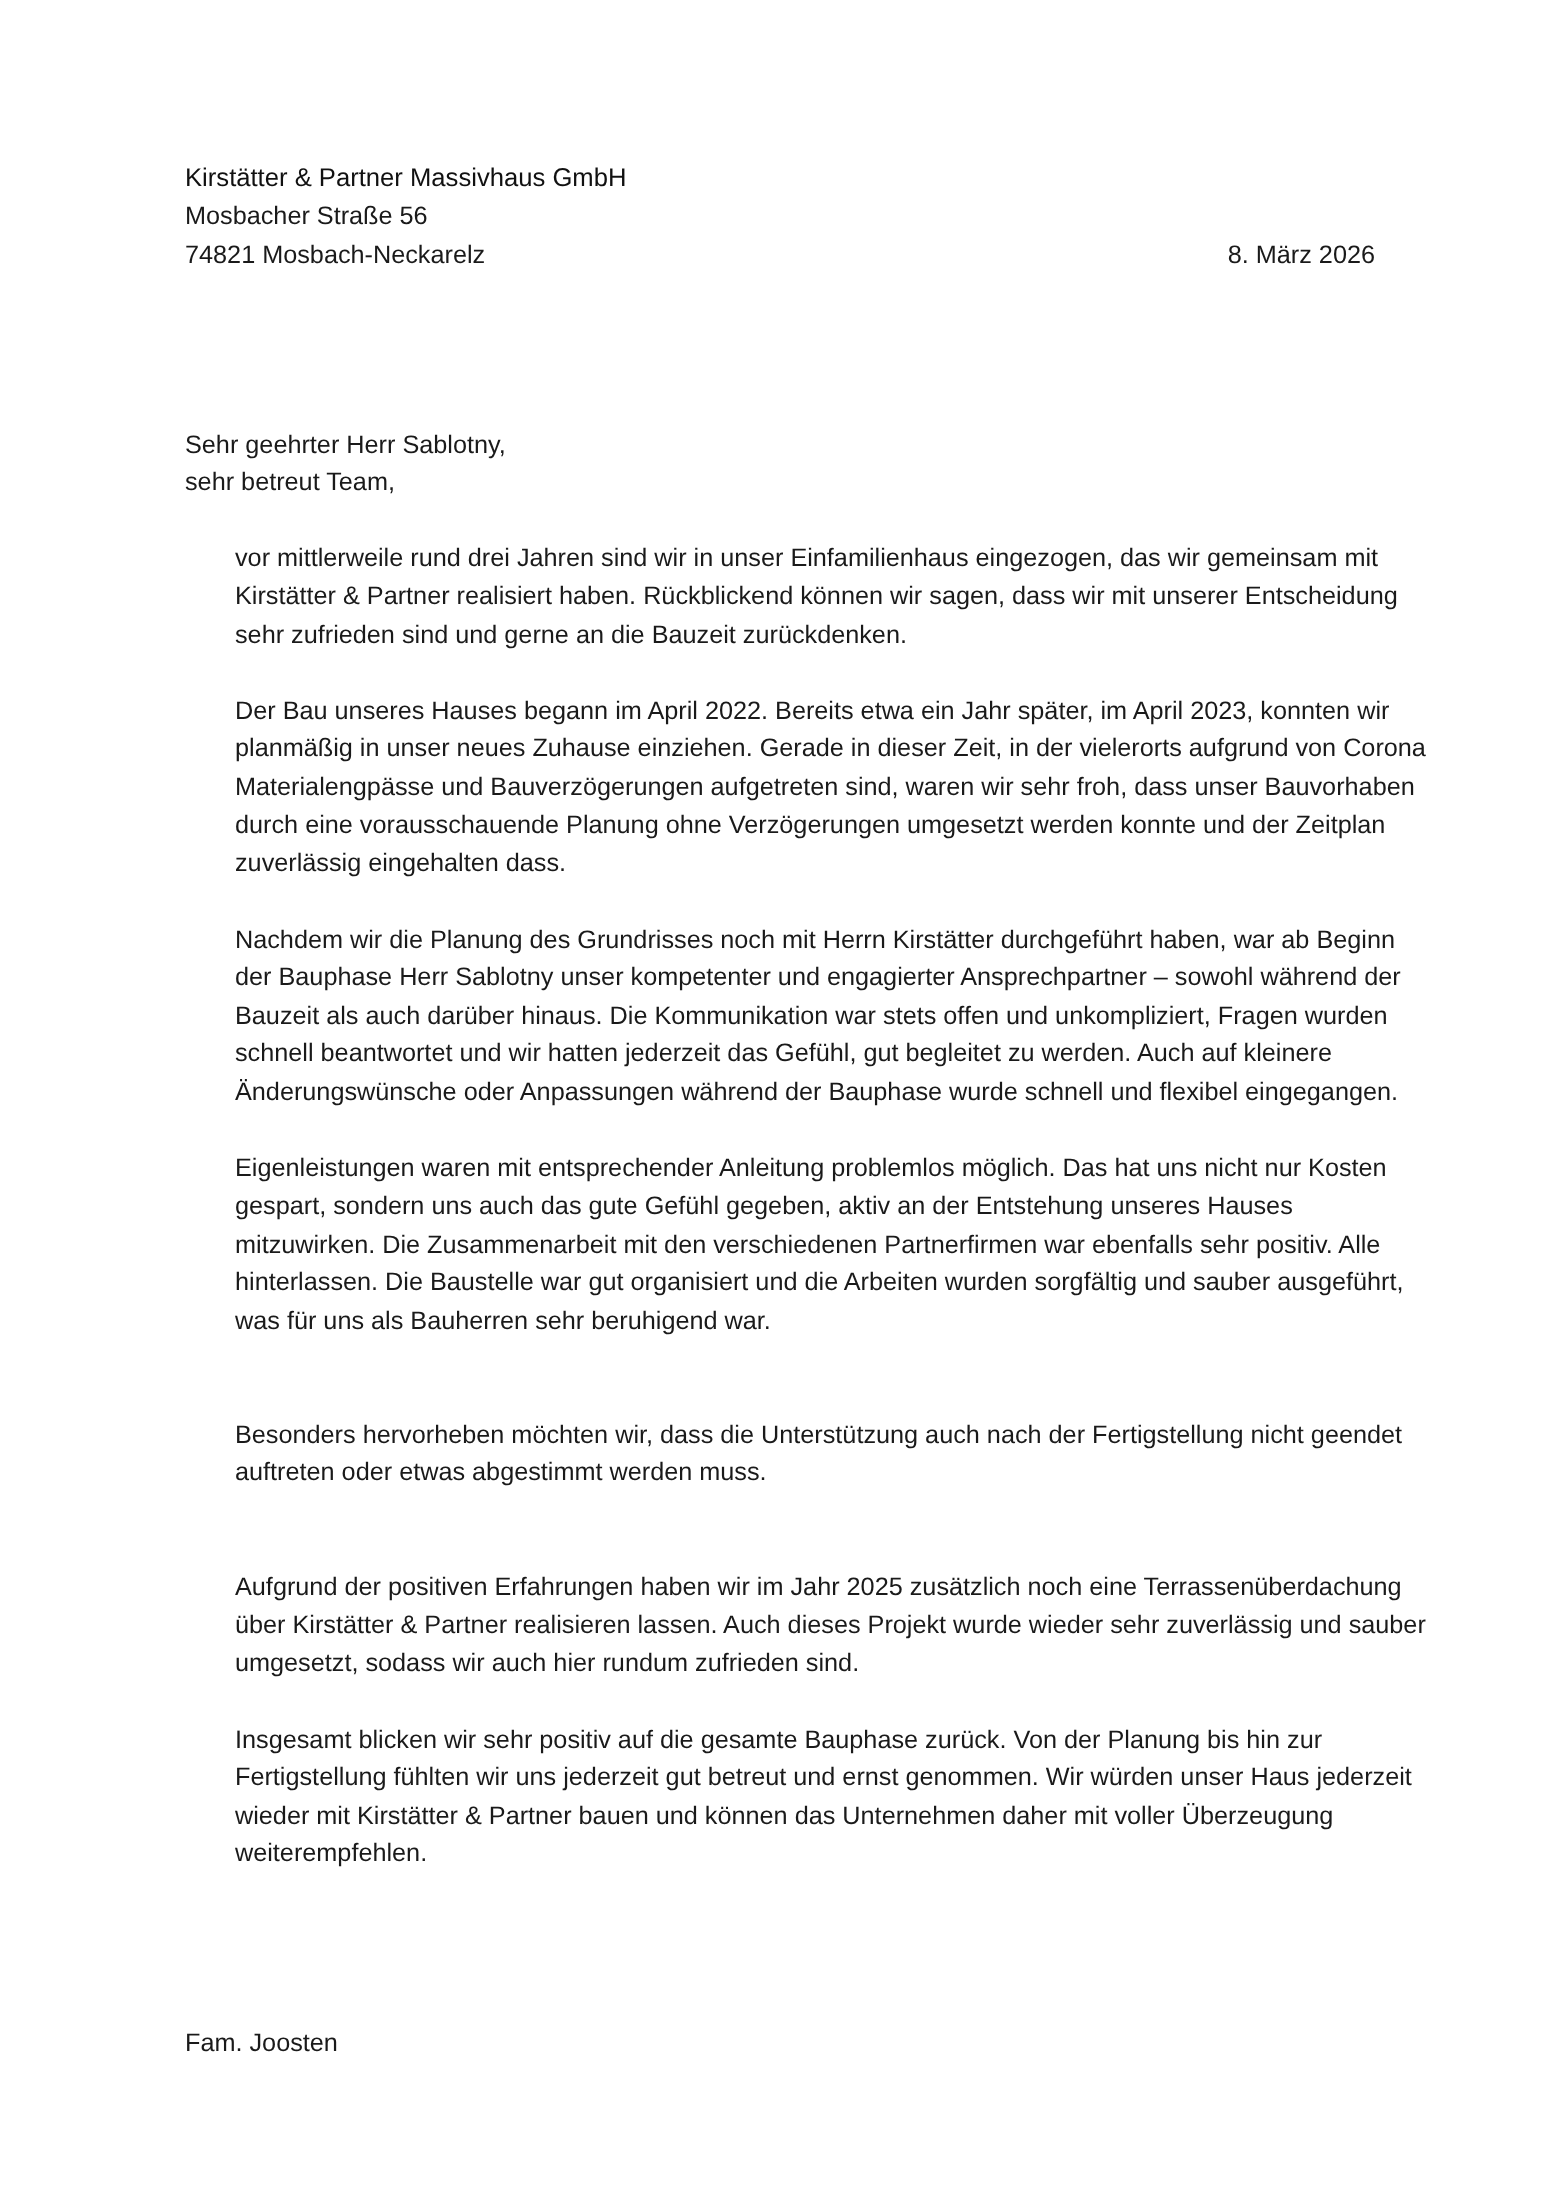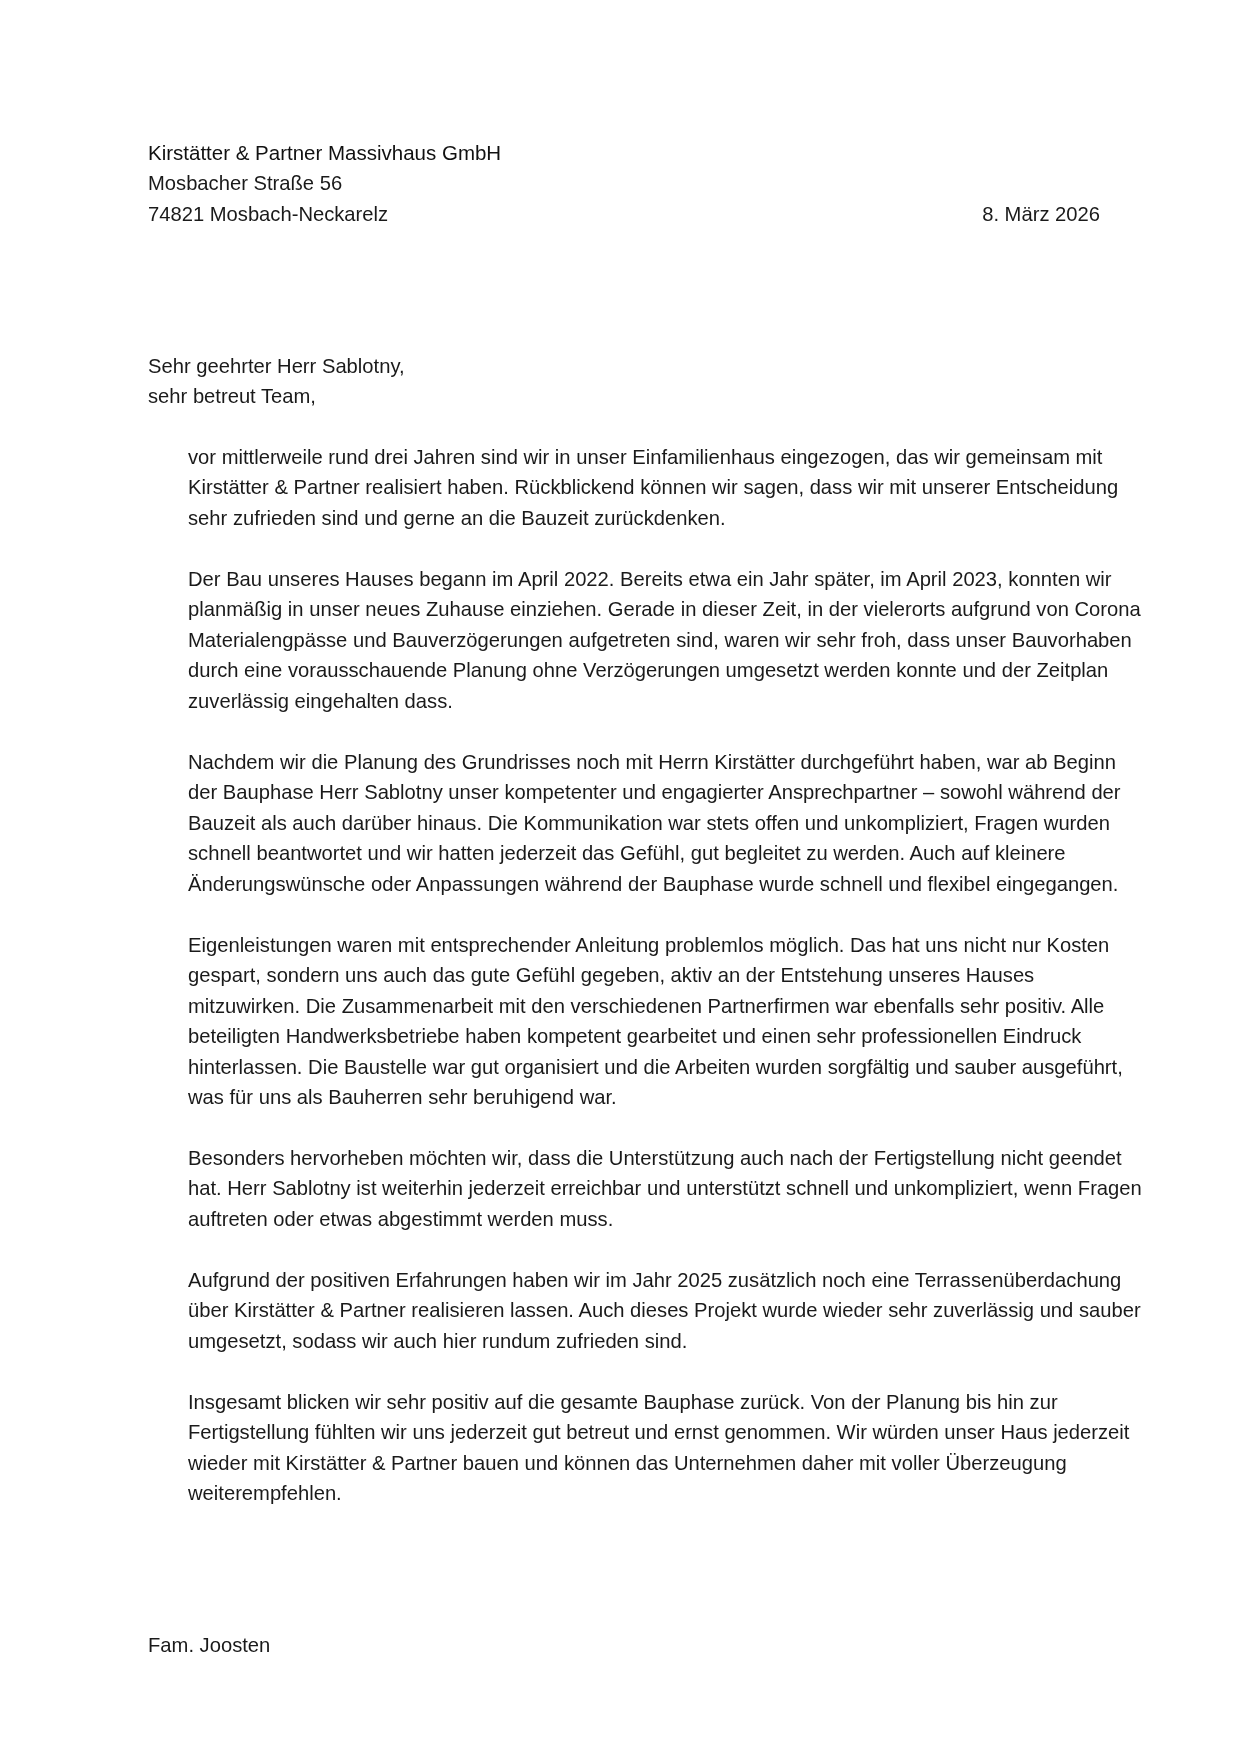--- a/index.html
+++ b/index.html
@@ -12,21 +12,21 @@
       height: 1754px;
       position: relative;
       overflow: hidden;
       font-family: "Liberation Sans", "DejaVu Sans", sans-serif;
       color: #1a1a1a;
       font-size: 20.2px;
       line-height: 30.4px;
     }
     .page {
       position: absolute;
-      left: 0; top: 10px;
+      left: 0; top: 0;
       width: 1240px;
       height: 1392px;
     }
     .block {
       position: absolute;
       left: 148px;
       width: 960px;
       margin: 0;
     }
     .sender-name {
@@ -85,28 +85,26 @@
     <span class="line">der Bauphase Herr Sablotny unser kompetenter und engagierter Ansprechpartner – sowohl während der</span>
     <span class="line">Bauzeit als auch darüber hinaus. Die Kommunikation war stets offen und unkompliziert, Fragen wurden</span>
     <span class="line">schnell beantwortet und wir hatten jederzeit das Gefühl, gut begleitet zu werden. Auch auf kleinere</span>
     <span class="line">Änderungswünsche oder Anpassungen während der Bauphase wurde schnell und flexibel eingegangen.</span>
   </p>
 
   <p class="par" style="top:920px;">
     <span class="line">Eigenleistungen waren mit entsprechender Anleitung problemlos möglich. Das hat uns nicht nur Kosten</span>
     <span class="line">gespart, sondern uns auch das gute Gefühl gegeben, aktiv an der Entstehung unseres Hauses</span>
     <span class="line">mitzuwirken. Die Zusammenarbeit mit den verschiedenen Partnerfirmen war ebenfalls sehr positiv. Alle</span>
-    <span class="line">beteiligten Handwerksbetriebe haben kompetent gearbeitet und einen sehr professionellen Eindruck</span>
     <span class="line">hinterlassen. Die Baustelle war gut organisiert und die Arbeiten wurden sorgfältig und sauber ausgeführt,</span>
     <span class="line">was für uns als Bauherren sehr beruhigend war.</span>
   </p>
 
   <p class="par" style="top:1133px;">
     <span class="line">Besonders hervorheben möchten wir, dass die Unterstützung auch nach der Fertigstellung nicht geendet</span>
-    <span class="line">hat. Herr Sablotny ist weiterhin jederzeit erreichbar und unterstützt schnell und unkompliziert, wenn Fragen</span>
     <span class="line">auftreten oder etwas abgestimmt werden muss.</span>
   </p>
 
   <p class="par" style="top:1255px;">
     <span class="line">Aufgrund der positiven Erfahrungen haben wir im Jahr 2025 zusätzlich noch eine Terrassenüberdachung</span>
     <span class="line">über Kirstätter &amp; Partner realisieren lassen. Auch dieses Projekt wurde wieder sehr zuverlässig und sauber</span>
     <span class="line">umgesetzt, sodass wir auch hier rundum zufrieden sind.</span>
   </p>
 
   <p class="par" style="top:1377px;">

